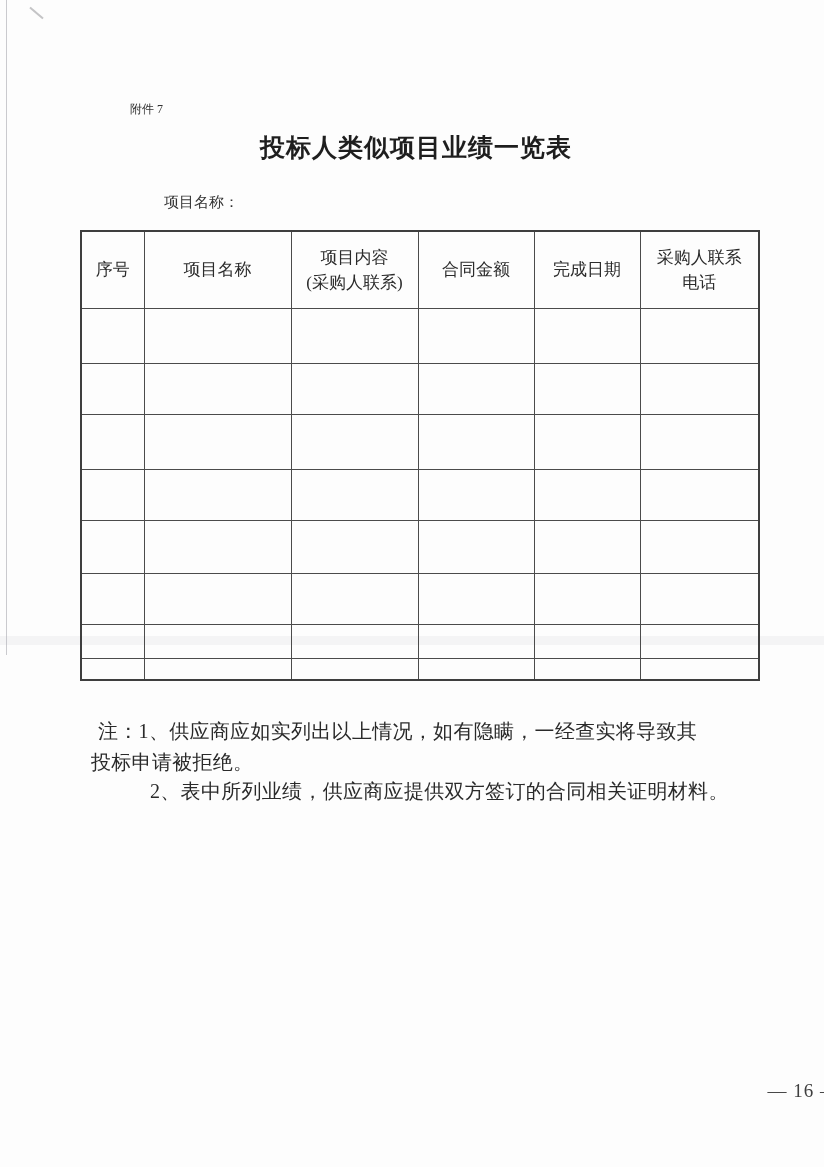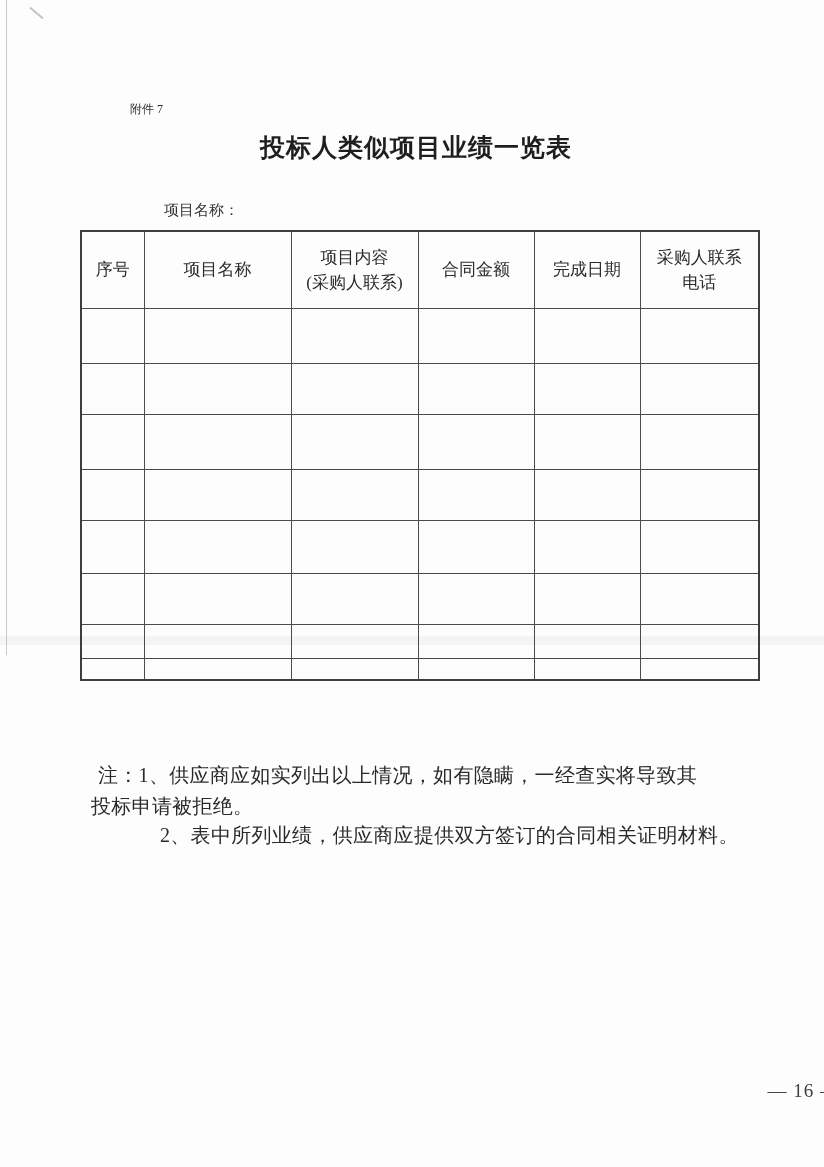--- a/index.html
+++ b/index.html
@@ -60,21 +60,21 @@
     width: 100%;
     text-align: center;
     font-size: 25px;
     font-weight: bold;
     letter-spacing: 1px;
     color: #1e1e1e;
   }
   .project-name-label {
     position: absolute;
     left: 164px;
-    top: 201px;
+    top: 193px;
     font-size: 15px;
     color: #333333;
     white-space: nowrap;
   }
 
   table.perf-table {
     position: absolute;
     left: 80px;
     top: 230px;
     width: 678px;
@@ -99,25 +99,24 @@
     line-height: 25px;
     color: #2b2b2b;
   }
 
   .notes-line {
     position: absolute;
     font-size: 20px;
     color: #2a2a2a;
     white-space: nowrap;
     letter-spacing: 0.3px;
-    margin-top: 44px;
   }
   .notes-line-1 { left: 98px;  top: 718px; }
   .notes-line-2 { left: 91px;  top: 749px; text-align: right; }
-  .notes-line-3 { left: 160px; top: 778px; }
+  .notes-line-3 { left: 150px; top: 778px; }
 
   .page-number {
     position: absolute;
     left: 16px;
     top: 1080px;
     width: 100%;
     text-align: right;
     font-size: 19px;
     color: #3f3f3f;
     font-family: "Liberation Serif", "DejaVu Serif", serif;

